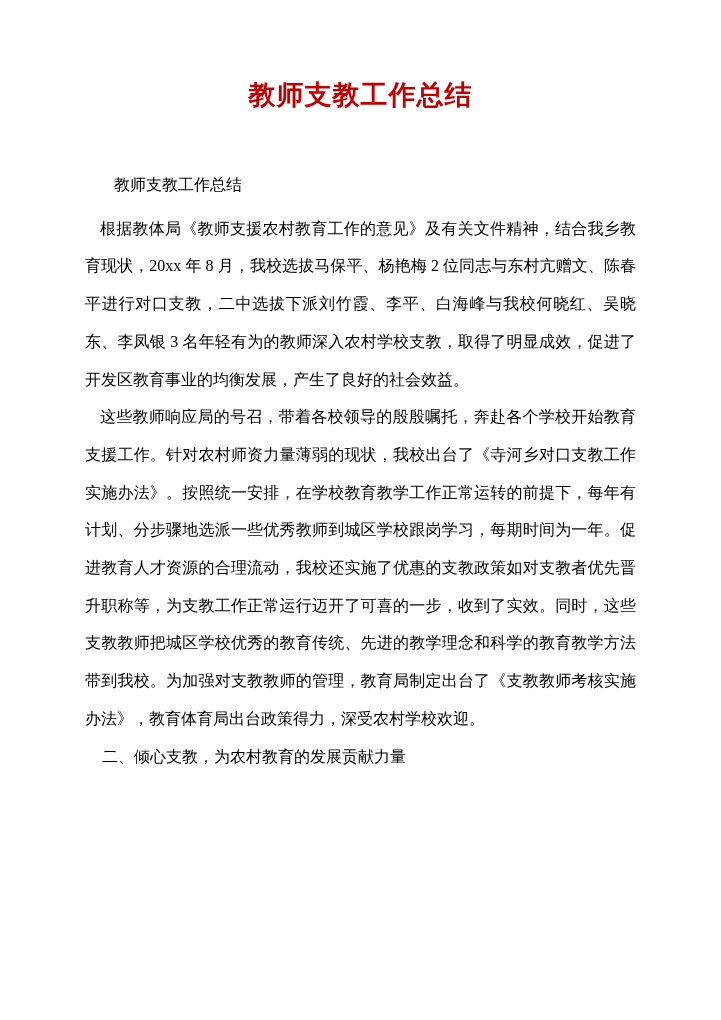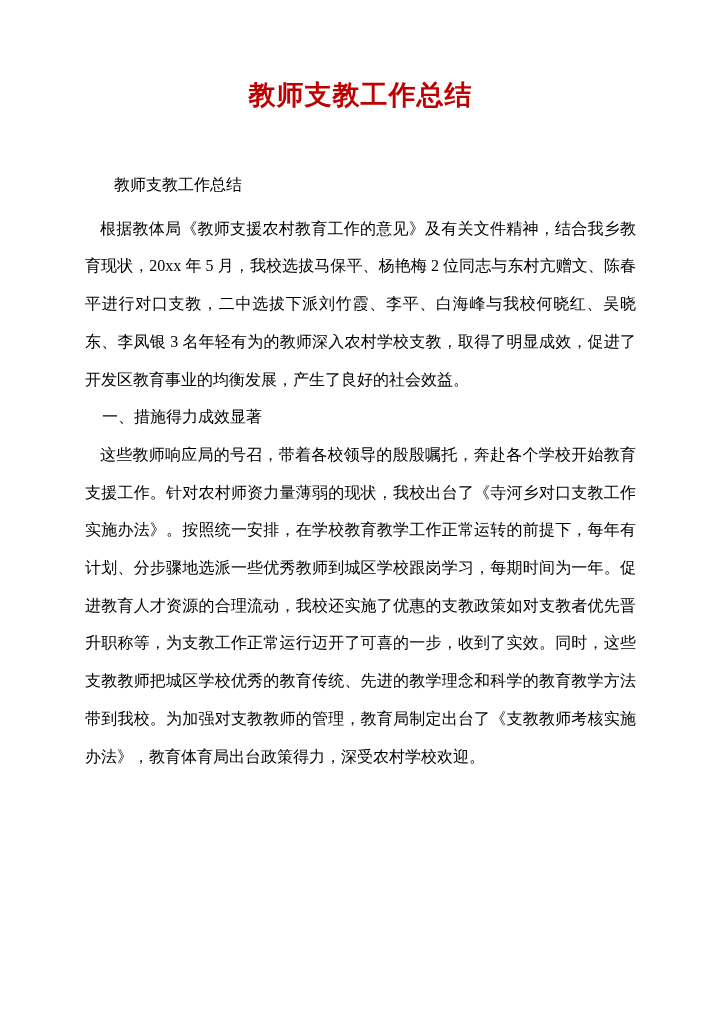--- a/index.html
+++ b/index.html
@@ -40,17 +40,17 @@
   .para-heading { text-indent: 17px; }
 </style>
 </head>
 <body>
 
 <div class="page">
   <div class="doc-title" style="color: rgb(192, 0, 0);">教师支教工作总结</div>
 
   <div class="doc-body" style="color: rgb(0, 0, 0);">
     <p class="para-subtitle">教师支教工作总结</p>
-    <p class="para-body">根据教体局《教师支援农村教育工作的意见》及有关文件精神，结合我乡教育现状，20xx 年 5 月，我校选拔马保平、杨艳梅 2 位同志与东村亢赠文、陈春平进行对口支教，二中选拔下派刘竹霞、李平、白海峰与我校何晓红、吴晓东、李凤银 3 名年轻有为的教师深入农村学校支教，取得了明显成效，促进了开发区教育事业的均衡发展，产生了良好的社会效益。</p>
-    <p class="para-heading">一、措施得力成效显著</p>
+    <p class="para-body">根据教体局《教师支援农村教育工作的意见》及有关文件精神，结合我乡教育现状，20xx 年 8 月，我校选拔马保平、杨艳梅 2 位同志与东村亢赠文、陈春平进行对口支教，二中选拔下派刘竹霞、李平、白海峰与我校何晓红、吴晓东、李凤银 3 名年轻有为的教师深入农村学校支教，取得了明显成效，促进了开发区教育事业的均衡发展，产生了良好的社会效益。</p>
     <p class="para-body">这些教师响应局的号召，带着各校领导的殷殷嘱托，奔赴各个学校开始教育支援工作。针对农村师资力量薄弱的现状，我校出台了《寺河乡对口支教工作实施办法》。按照统一安排，在学校教育教学工作正常运转的前提下，每年有计划、分步骤地选派一些优秀教师到城区学校跟岗学习，每期时间为一年。促进教育人才资源的合理流动，我校还实施了优惠的支教政策如对支教者优先晋升职称等，为支教工作正常运行迈开了可喜的一步，收到了实效。同时，这些支教教师把城区学校优秀的教育传统、先进的教学理念和科学的教育教学方法带到我校。为加强对支教教师的管理，教育局制定出台了《支教教师考核实施办法》，教育体育局出台政策得力，深受农村学校欢迎。</p>
+    <p class="para-heading">二、倾心支教，为农村教育的发展贡献力量</p>
   </div>
 </div>
 
 </body></html>

